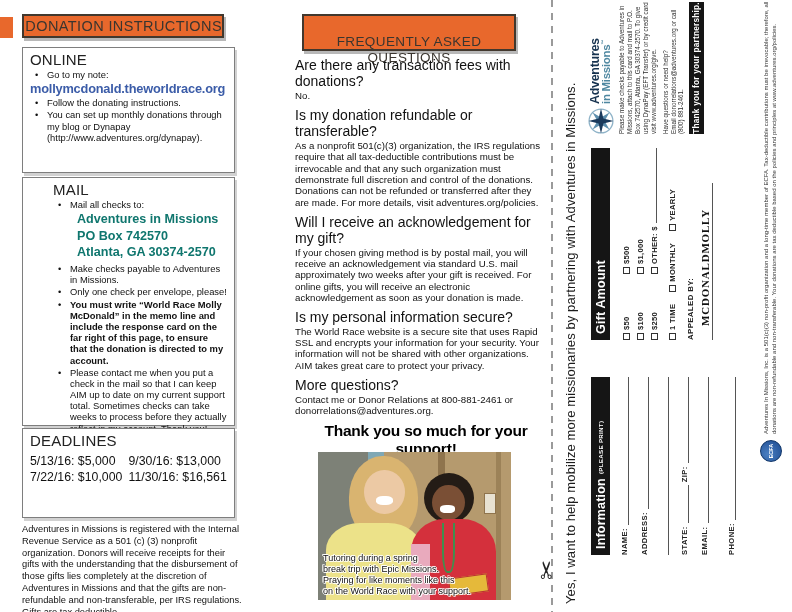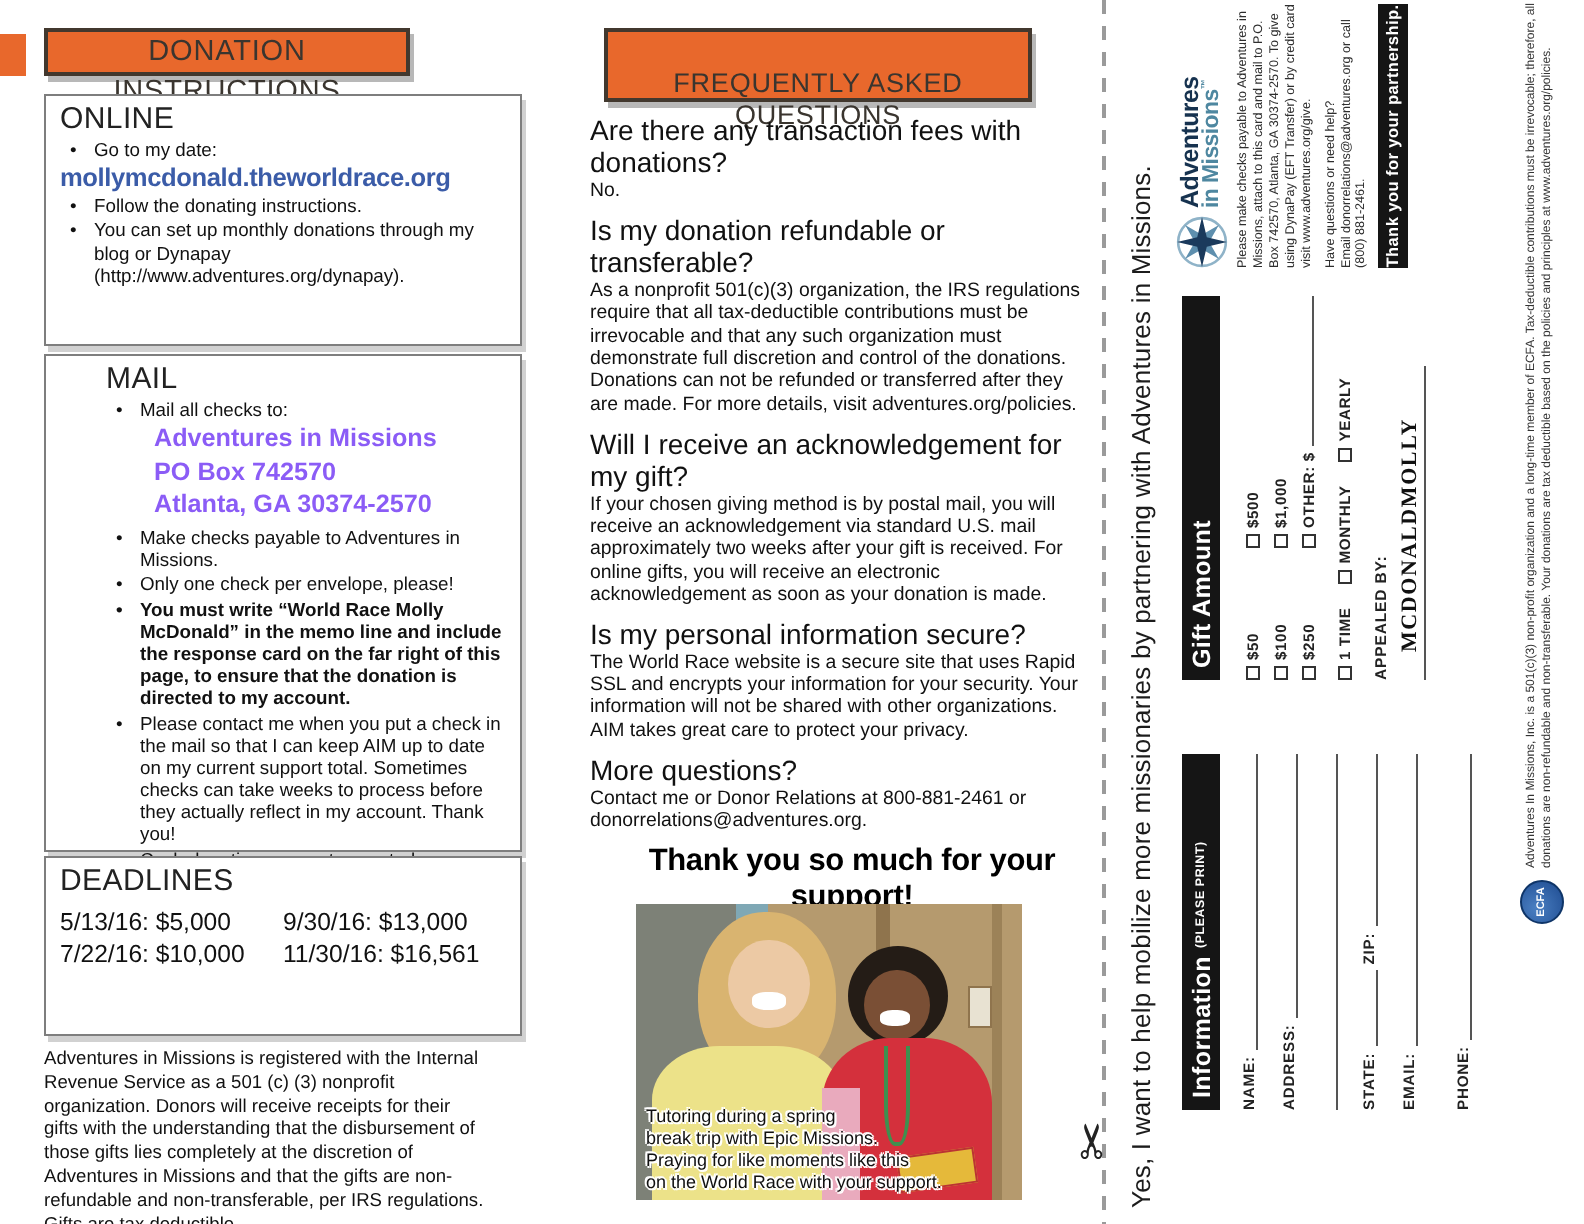--- a/index.html
+++ b/index.html
@@ -3,36 +3,36 @@
 <meta charset="utf-8">
 <style>
   * { margin:0; padding:0; box-sizing:border-box; }
   html,body { background:#ffffff; }
   body { width:792px; height:612px; font-family:"Liberation Sans", sans-serif; color:#1a1a1a; }
   .sheet { position:relative; width:792px; height:612px; background:#fff; overflow:hidden; }
 
   
   .ohdr { position:absolute; background:#E8682C; border:2px solid #42382e; box-shadow:2px 3px 0 rgba(0,0,0,0.28);
           color:#3a352f; text-align:center; letter-spacing:0.4px; }
-  .don-hdr { left:22px; top:14px; width:183px; height:24px; font-size:14.5px; line-height:20px; }
+  .don-hdr { left:22px; top:14px; width:202px; height:24px; font-size:14.5px; line-height:20px;text-align:right; }
   .faq-hdr { left:302px; top:14px; width:214px; height:37px; font-size:13.5px; line-height:16px; padding-top:18px; }
   .corner-mark { position:absolute; left:0; top:17px; width:13px; height:21px; background:#E8682C; }
 
   
-  .box { position:absolute; left:22px; width:239px; background:#fff; border:1px solid #7e7e7e;
+  .box { position:absolute; left:22px; width:213px; background:#fff; border:1px solid #7e7e7e;
          box-shadow:2px 3px 0 rgba(0,0,0,0.18); padding:3px 7px 4px 7px; }
   .box h2 { font-size:15px; font-weight:400; color:#222; margin-bottom:1px; letter-spacing:0.2px; }
   .bul { list-style:none; }
   .bul li { position:relative; padding-left:17px; font-size:9.4px; line-height:1.19; margin-bottom:1px; color:#111; }
   .bul li::before { content:"\2022"; position:absolute; left:5px; top:0; }
   .bul li.b { font-weight:bold; }
   .online-box { top:47px; height:126px; }
   .blog-link { font-size:12.8px; font-weight:bold; color:#3B5CA8; margin:1px 0 1px 0; letter-spacing:-0.2px; }
   .mail-box { top:177px; height:249px;padding-left:30px; }
-  .addr { margin:1px 0 2px 24px; font-size:12.6px; font-weight:bold; color:#8b5cf6; line-height:1.32; }
+  .addr { margin:1px 0 2px 24px; font-size:12.6px; font-weight:bold; color:#0f766e; line-height:1.32; }
   .deadlines-box { top:428px; height:90px; }
   .deadlines-box p { font-size:10.3px; line-height:1.15; color:#111; }
   .dgrid { display:grid; grid-template-columns:1fr 1fr; margin-top:5px; row-gap:2px; font-size:12.3px; color:#111; }
   .left-disclaimer { position:absolute; left:22px; top:524px; width:222px; font-size:9.3px; line-height:1.27; color:#111; }
 
   
   .faq-list { position:absolute; left:295px; top:57px; width:246px; }
   .faq-item { margin-bottom:6px; }
   .faq-item .q { font-size:14px; font-weight:normal; line-height:1.17; color:#111; }
   .faq-item .a { font-size:9.7px; line-height:1.17; color:#111; }
@@ -101,21 +101,21 @@
 
   <div class="corner-mark"></div>
 
   <div class="ohdr don-hdr">
     <span>DONATION INSTRUCTIONS</span>
   </div>
 
   <section class="box online-box">
     <h2>ONLINE</h2>
     <ul class="bul">
-      <li>Go to my date:</li>
+      <li>Go to my note:</li>
     </ul>
     <div class="blog-link">mollymcdonald.theworldrace.org</div>
     <ul class="bul">
       <li>Follow the donating instructions.</li>
       <li>You can set up monthly donations through my blog or Dynapay (http://www.adventures.org/dynapay).</li>
     </ul>
   </section>
 
   <section class="box mail-box">
     <h2>MAIL</h2>

